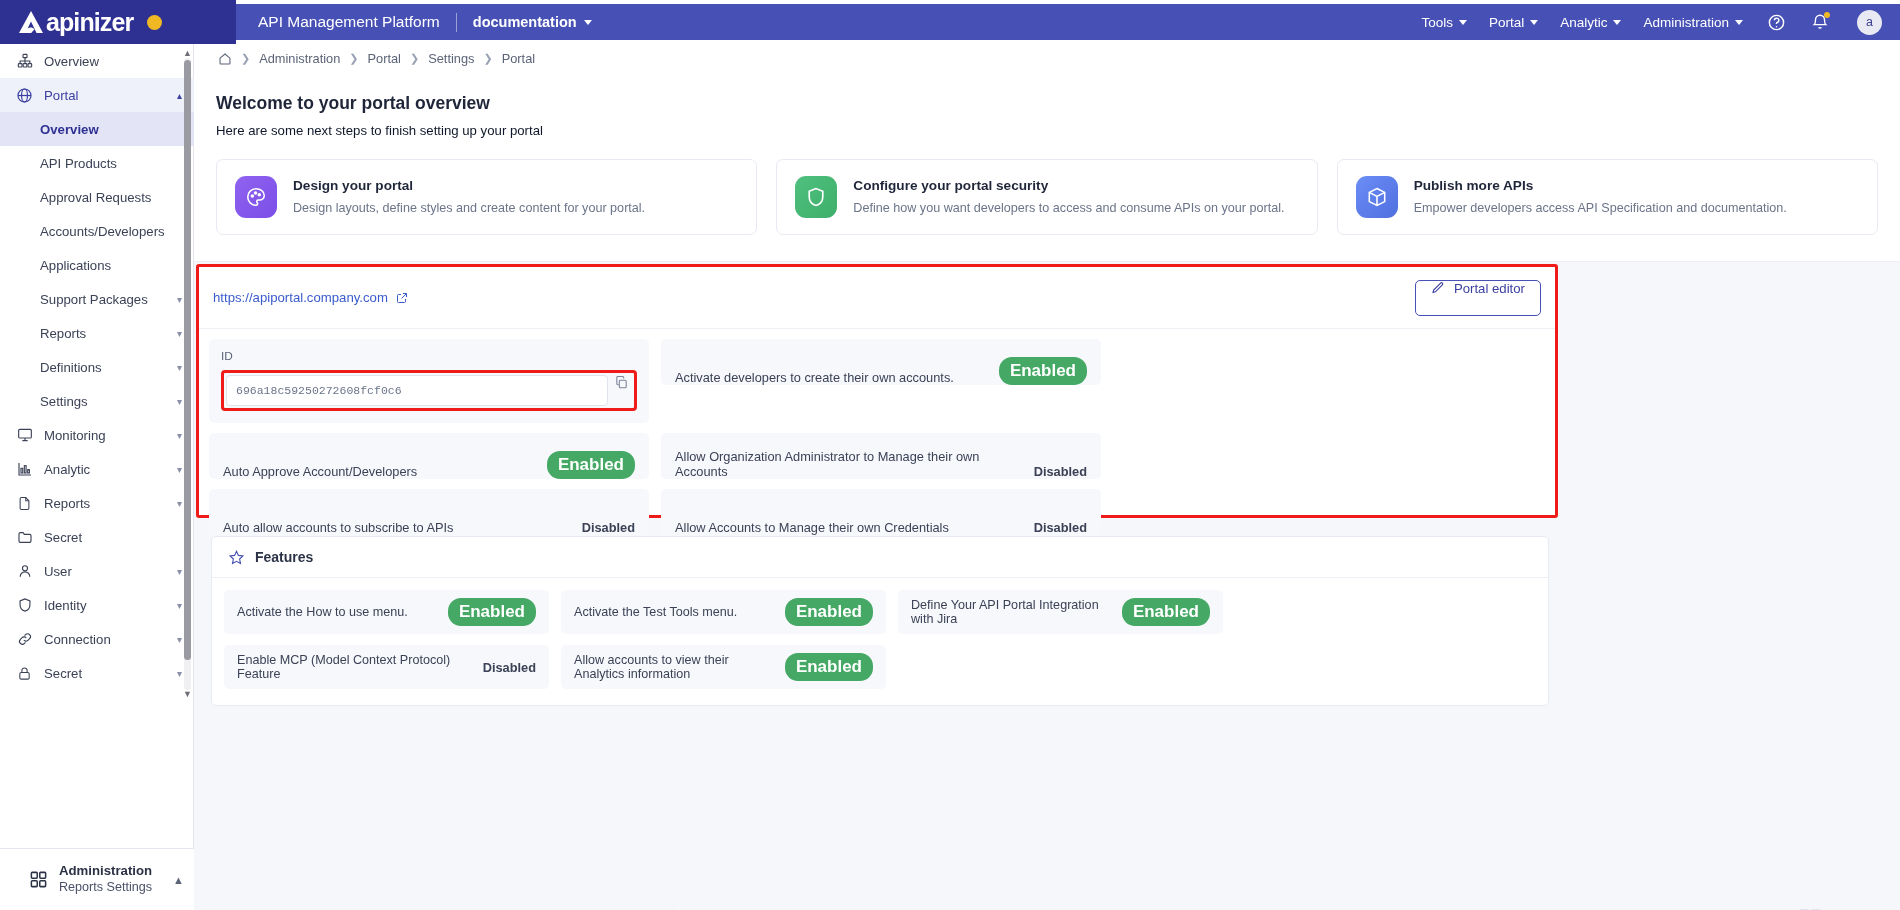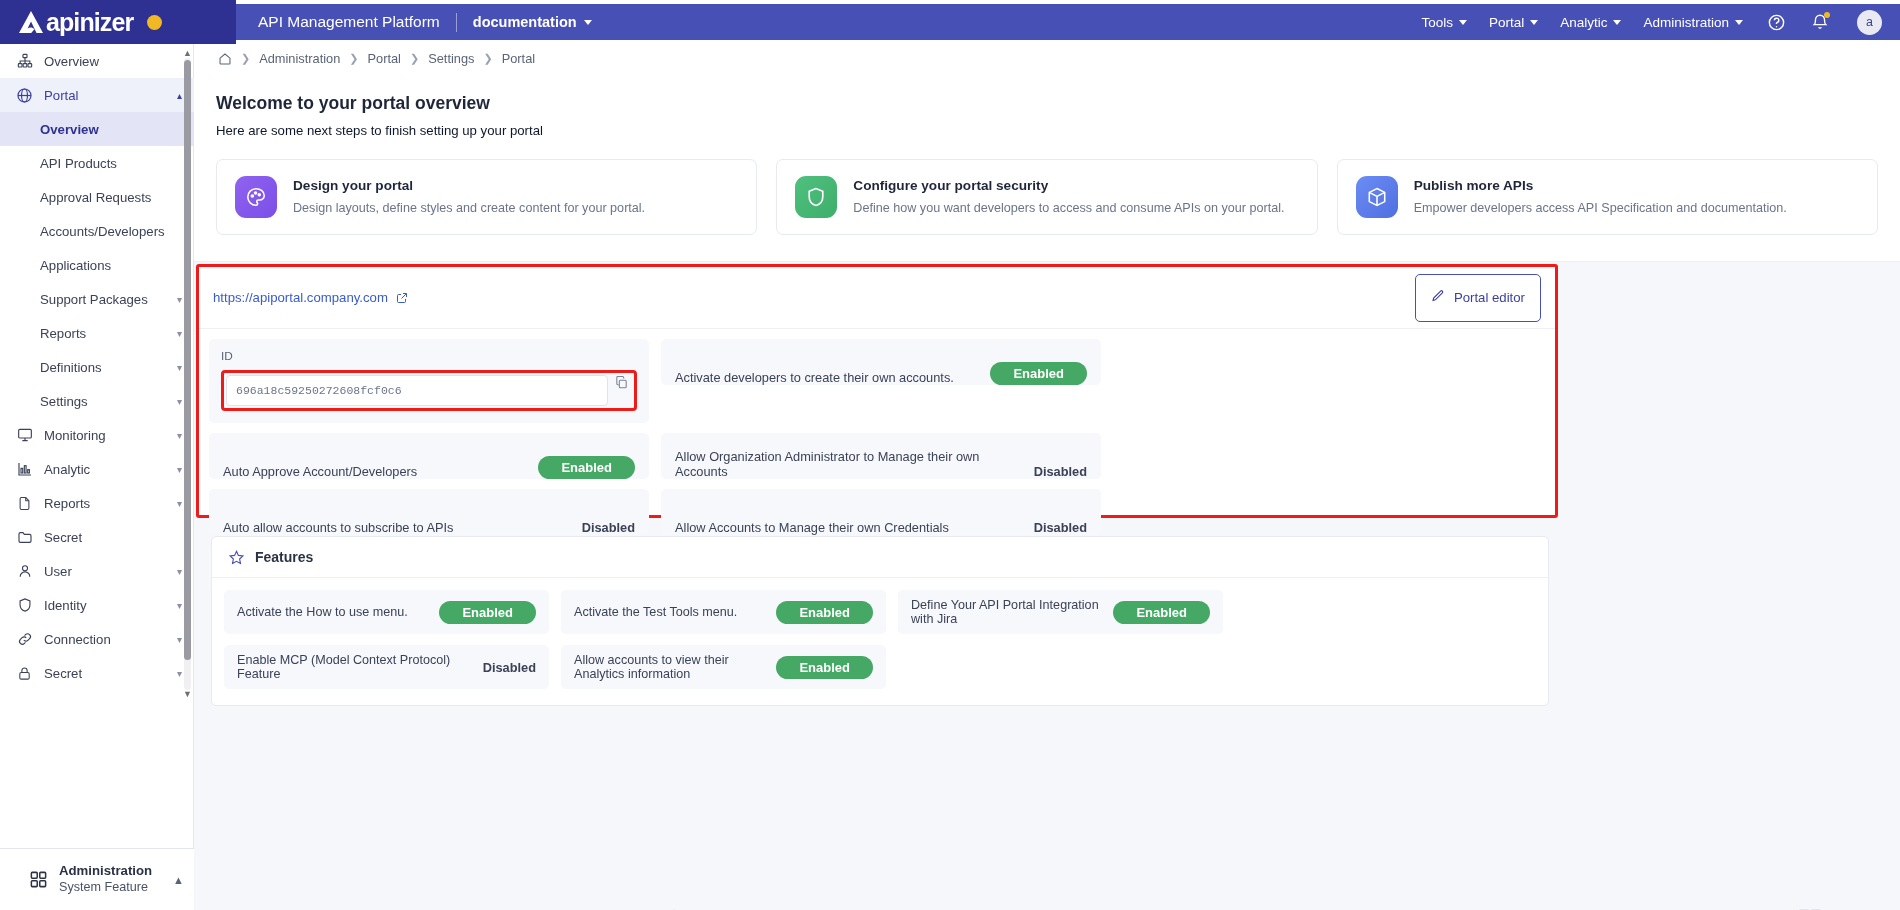--- a/index.html
+++ b/index.html
@@ -71,33 +71,33 @@
   .card-ic.green  { background: linear-gradient(135deg,#4fc07e,#3fae6b); }
   .card-ic.blue   { background: linear-gradient(135deg,#6b8df5,#4f6fe0); }
   .card-t { font-size: 13.6px; font-weight: 700; color: #1f2639; }
   .card-d { font-size: 12.6px; color: #6b7489; margin-top: 7px; line-height: 1.35; }
 
   
   .hl-wrap { position: absolute; top: 264px; left: 196px; width: 1362px; height: 254px; border: 3px solid #ee1b19; border-radius: 3px; background: #fff; }
   .hl-top { height: 62px; display: flex; align-items: center; padding: 0 14px 0 14px; border-bottom: 1px solid #edeff5; }
   .url-link { font-size: 13.2px; color: #3a5bcc; display: flex; align-items: center; gap: 8px; cursor: pointer; }
   .ext-ic { width: 12px; height: 12px; }
-  .pe-btn { margin-left: auto; height: 48px; padding: 0 15px; border: 1.6px solid #4750b5; border-radius: 5px; color: #3b3f9f; font-size: 13.2px; display: flex; align-items: center; gap: 9px; background: #fff; cursor: pointer; }
+  .pe-btn { margin-left: auto; height: 36px; padding: 0 15px; border: 1.6px solid #4750b5; border-radius: 5px; color: #3b3f9f; font-size: 13.2px; display: flex; align-items: flex-start; gap: 9px; background: #fff; cursor: pointer; }
 
   .grid3 { display: flex; flex-wrap: wrap; padding: 10px 10px 0 10px; gap: 10px 12px; }
   .cellw { width: 440px; }
   .idcell { background: #f7f8fc; border-radius: 5px; padding: 10px 12px 12px 12px; }
   .idlabel { font-size: 11.8px; color: #5b6377; margin-bottom: 7px; }
   .idbox { position: relative; border: 3px solid #ee1b19; border-radius: 4px; padding: 2px; display: flex; align-items: flex-start; gap: 6px; }
   .idinput { flex: 1; height: 31px; border: 1px solid #dfe3ee; border-radius: 4px; background: #fff; padding: 0 9px; font-family: "Liberation Mono", monospace; font-size: 11.5px; color: #6b7489; display: flex; align-items: center; }
   .copy-ic { width: 16px; height: 16px; color: #7b8398; cursor: pointer; flex-shrink: 0; margin-right: 2px; }
 
   .srow { background: #f7f8fc; border-radius: 5px; height: 46px; display: flex; align-items: flex-end; padding: 0 14px; font-size: 12.8px; color: #3b4256; }
   .srow .sl { flex: 1; }
-  .badge { font-size: 13px; font-weight: 700; color: #fff; background: #45a864; border-radius: 13px; padding: 4px 23px; }
+  .badge { font-size: 17px; font-weight: 700; color: #fff; background: #45a864; border-radius: 13px; padding: 4px 11px; }
   .dis { font-size: 12.8px; font-weight: 700; color: #3b4256; }
 
   
   .features { position: absolute; top: 536px; left: 211px; width: 1338px; background: #fff; border: 1px solid #e7eaf2; border-radius: 5px; }
   .feat-head { height: 41px; display: flex; align-items: center; gap: 10px; padding: 0 16px; border-bottom: 1px solid #edeff5; }
   .star-ic { width: 17px; height: 17px; color: #4750b5; }
   .feat-title { font-size: 14px; font-weight: 700; color: #2b3245; }
   .feat-grid { display: flex; flex-wrap: wrap; gap: 11px 12px; padding: 12px 12px 16px 12px; }
   .fcell { width: 325px; background: #f7f8fc; border-radius: 5px; height: 44px; display: flex; align-items: center; padding: 0 13px; font-size: 12.6px; color: #3b4256; }
   .fcell .fl { flex: 1; padding-right: 8px; }
@@ -324,21 +324,21 @@
     <span class="ic" style="width:20px;height:20px;color:#2b3245;display:flex;align-items:center;justify-content:center;">
       <svg width="19" height="19" viewBox="0 0 24 24" fill="none" stroke="currentColor" stroke-width="1.9">
           <rect x="3" y="3" width="7.4" height="7.4" rx="1.1"></rect>
           <rect x="13.6" y="3" width="7.4" height="7.4" rx="1.1"></rect>
           <rect x="3" y="13.6" width="7.4" height="7.4" rx="1.1"></rect>
           <rect x="13.6" y="13.6" width="7.4" height="7.4" rx="1.1"></rect>
         </svg>
     </span>
     <span class="ft-txt">
       <span class="ft-t1" style="display:block;">Administration</span>
-      <span class="ft-t2" style="display:block;">System Feature</span>
+      <span class="ft-t2" style="display:block;">Reports Settings</span>
     </span>
     <span class="arw" style="color:#5b6377;font-size:11px;">▲</span>
   </div>
 </div>
 
 <div class="main">
 
   <div class="breadcrumb">
     <span class="home-ic">
       <svg width="14" height="14" viewBox="0 0 24 24" fill="none" stroke="#5b6377" stroke-width="1.8">

